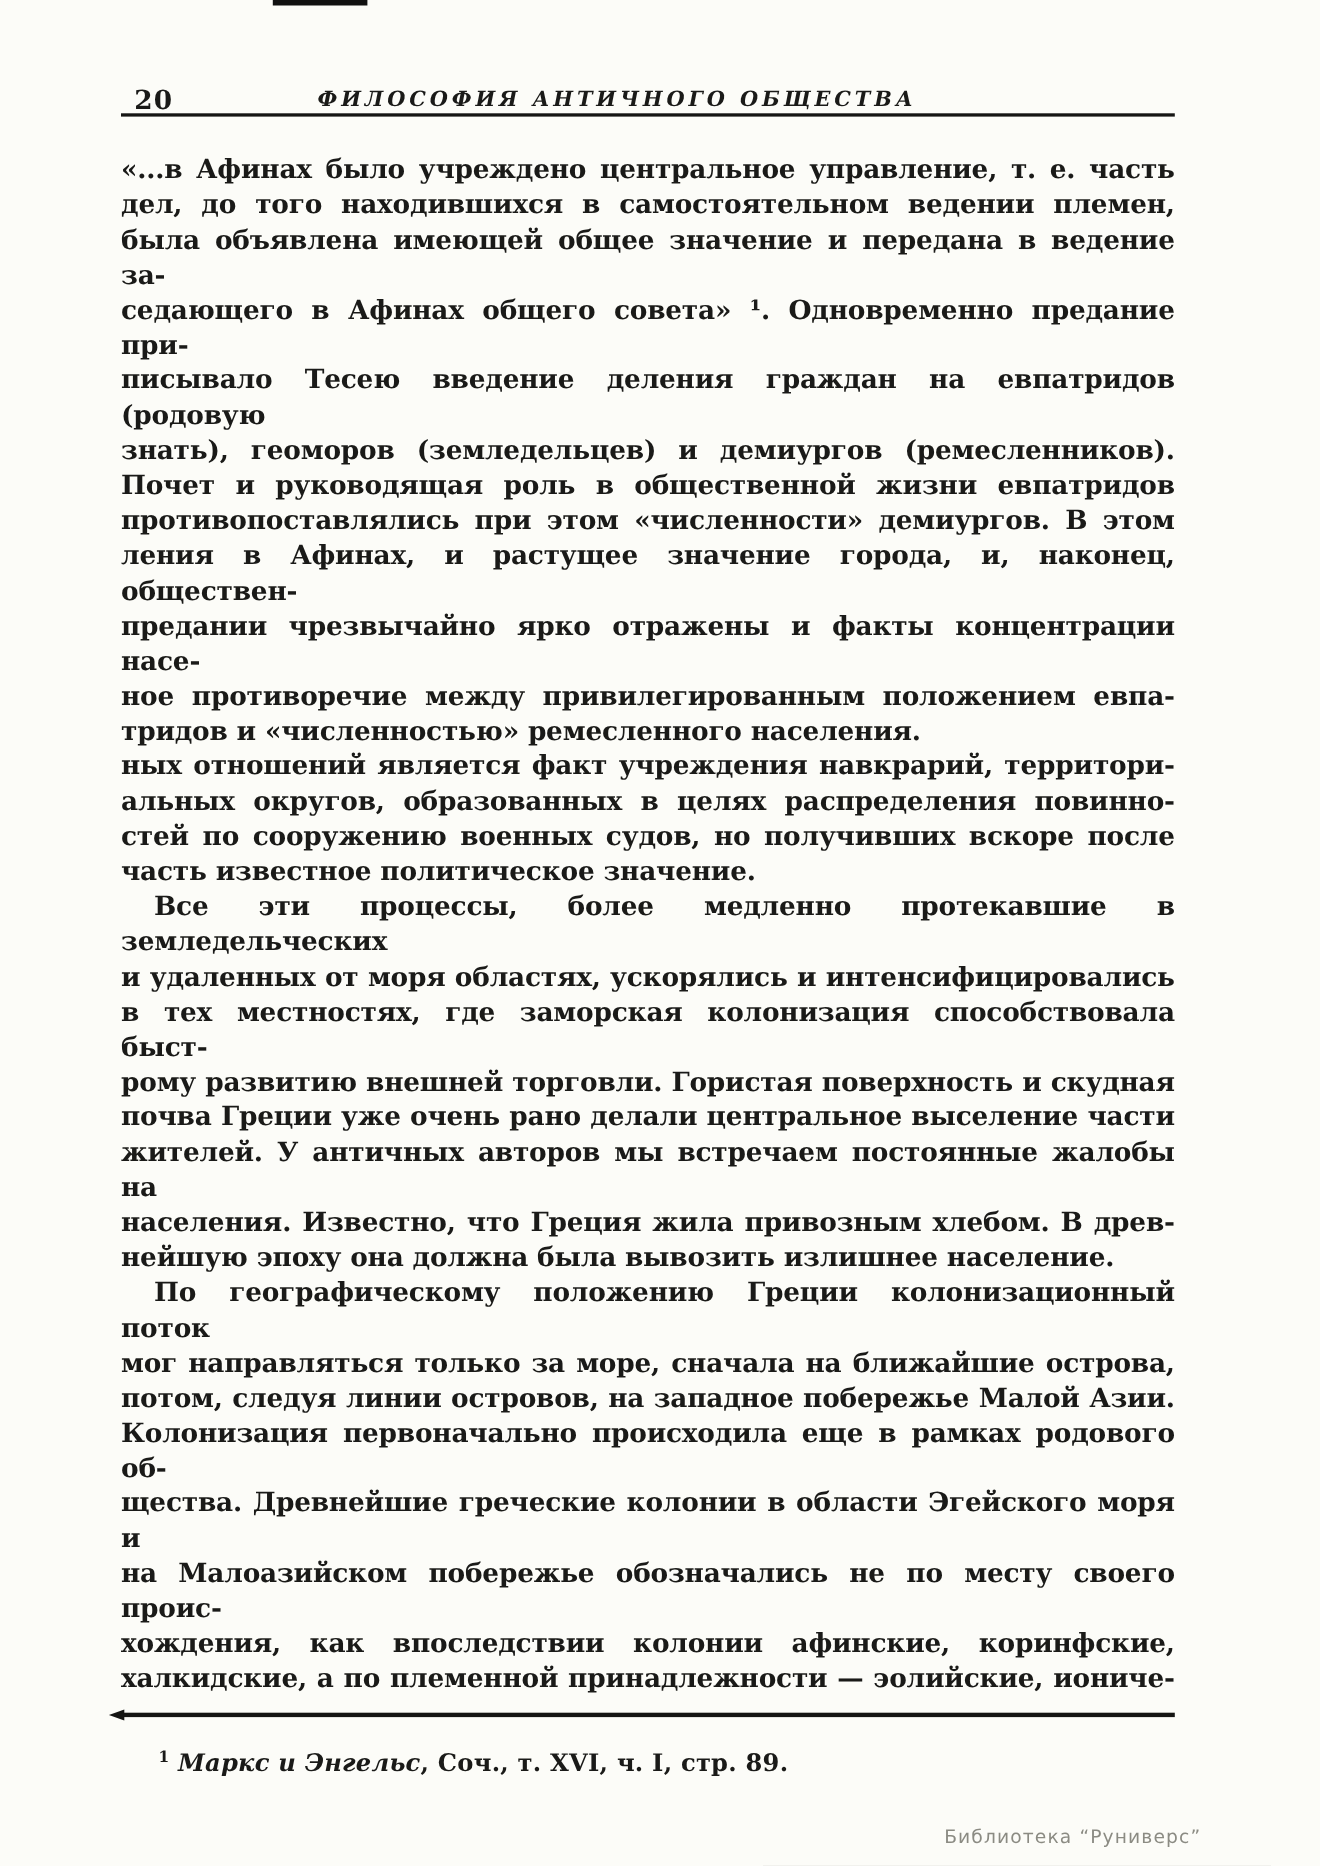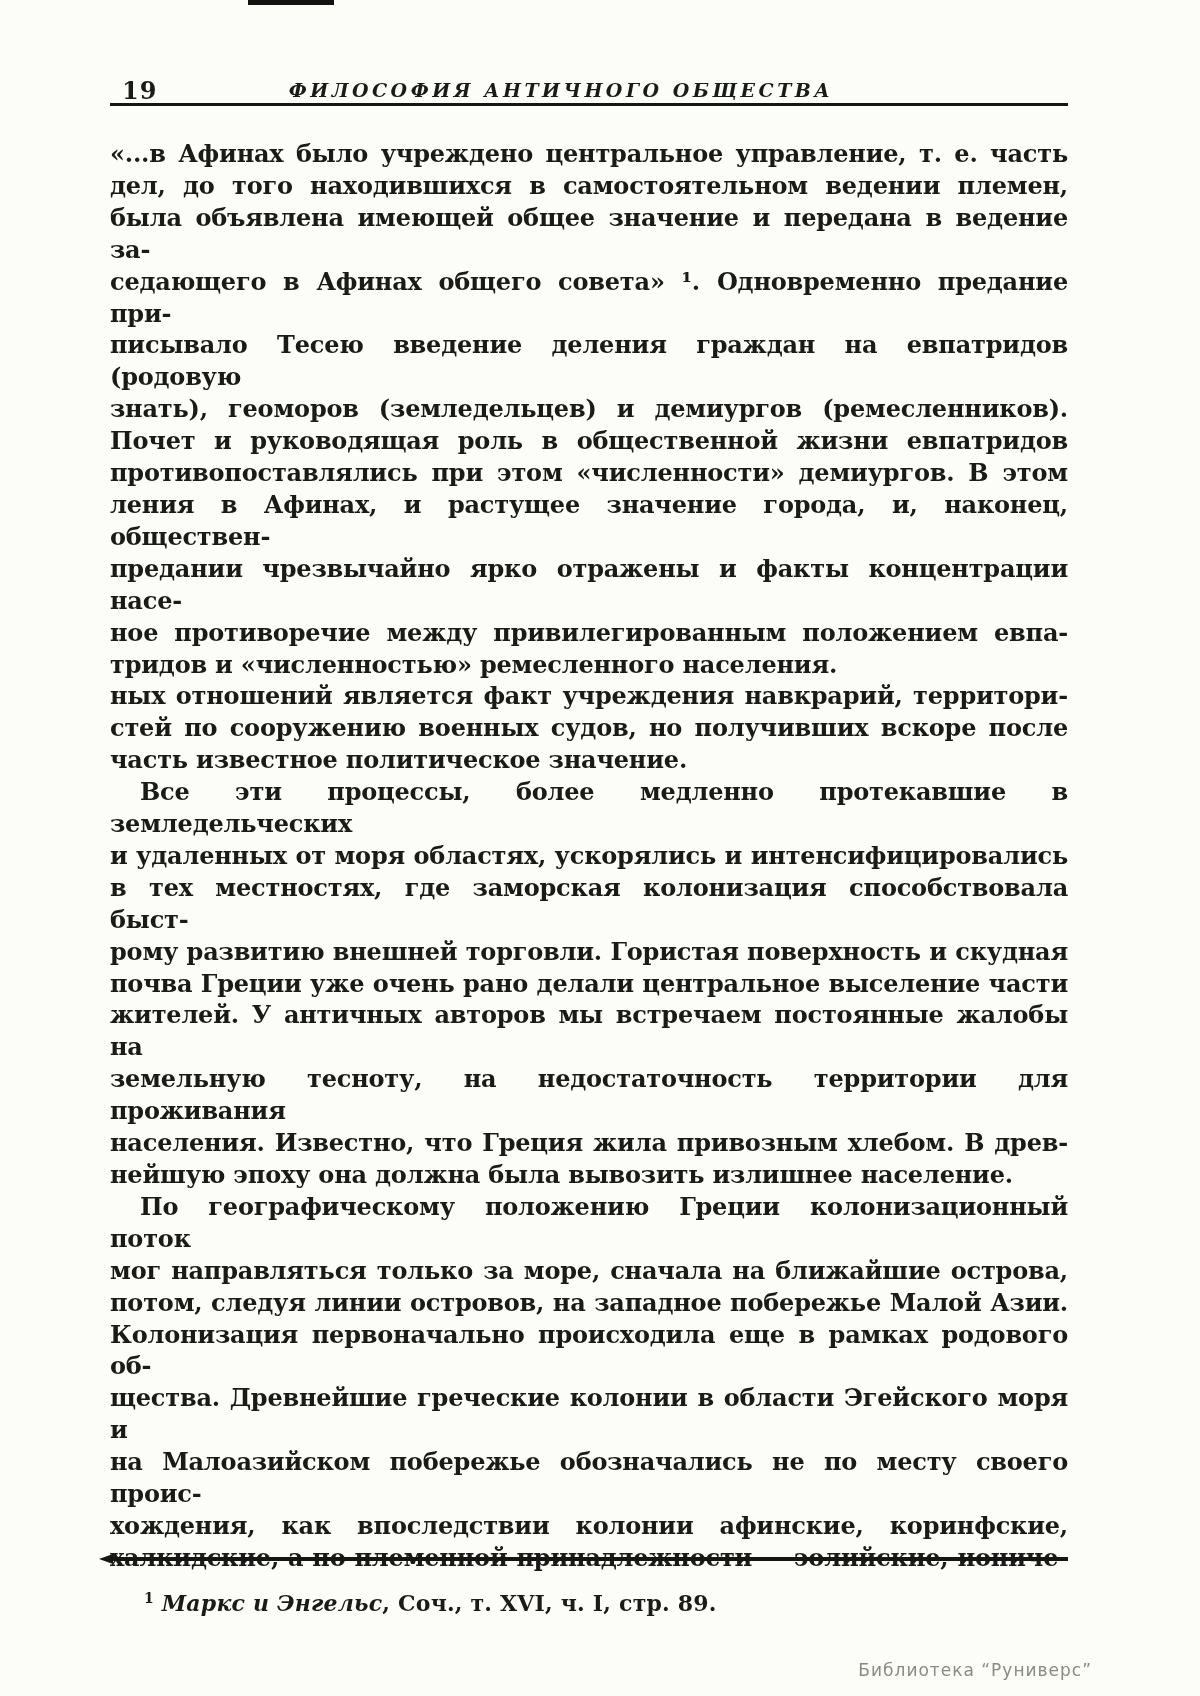--- a/index.html
+++ b/index.html
@@ -75,21 +75,21 @@
   }
 </style>
 </head>
 <body>
 
 <div class="page" style="--ink: #1a1a18; --paper: #fcfcf8; --wm: #8b8b83;">
 
   <div class="artifact-top"></div>
 
   <header class="page-header">
-    <span class="pagenum">19</span>
+    <span class="pagenum">20</span>
     <span class="running-title">ФИЛОСОФИЯ АНТИЧНОГО ОБЩЕСТВА</span>
   </header>
 
   <div class="header-rule"></div>
 
   <main class="body-text">
       <div>
         <div class="line">«...в Афинах было учреждено центральное управление, т. е. часть</div>
         <div class="line">дел, до того находившихся в самостоятельном ведении племен,</div>
         <div class="line">была объявлена имеющей общее значение и передана в ведение за-</div>
@@ -98,31 +98,31 @@
         <div class="line">знать), геоморов (земледельцев) и демиургов (ремесленников).</div>
         <div class="line">Почет и руководящая роль в общественной жизни евпатридов</div>
         <div class="line">противопоставлялись при этом «численности» демиургов. В этом</div>
         <div class="line">ления в Афинах, и растущее значение города, и, наконец, обществен-</div>
         <div class="line">предании чрезвычайно ярко отражены и факты концентрации насе-</div>
         <div class="line">ное противоречие между привилегированным положением евпа-</div>
         <div class="line para-end">тридов и «численностью» ремесленного населения.</div>
       </div>
       <div>
         <div class="line">ных отношений является факт учреждения навкрарий, территори-</div>
+        <div class="line">альных округов, образованных в целях распределения повинно-</div>
         <div class="line">стей по сооружению военных судов, но получивших вскоре после</div>
         <div class="line para-end">часть известное политическое значение.</div>
       </div>
       <div>
         <div class="line indent">Все эти процессы, более медленно протекавшие в земледельческих</div>
         <div class="line">и удаленных от моря областях, ускорялись и интенсифицировались</div>
         <div class="line">в тех местностях, где заморская колонизация способствовала быст-</div>
         <div class="line">рому развитию внешней торговли. Гористая поверхность и скудная</div>
         <div class="line">почва Греции уже очень рано делали центральное выселение части</div>
         <div class="line">жителей. У античных авторов мы встречаем постоянные жалобы на</div>
-        <div class="line">земельную тесноту, на недостаточность территории для проживания</div>
         <div class="line">населения. Известно, что Греция жила привозным хлебом. В древ-</div>
         <div class="line para-end">нейшую эпоху она должна была вывозить излишнее население.</div>
       </div>
       <div>
         <div class="line indent">По географическому положению Греции колонизационный поток</div>
         <div class="line">мог направляться только за море, сначала на ближайшие острова,</div>
         <div class="line">потом, следуя линии островов, на западное побережье Малой Азии.</div>
         <div class="line">Колонизация первоначально происходила еще в рамках родового об-</div>
         <div class="line">щества. Древнейшие греческие колонии в области Эгейского моря и</div>
         <div class="line">на Малоазийском побережье обозначались не по месту своего проис-</div>

